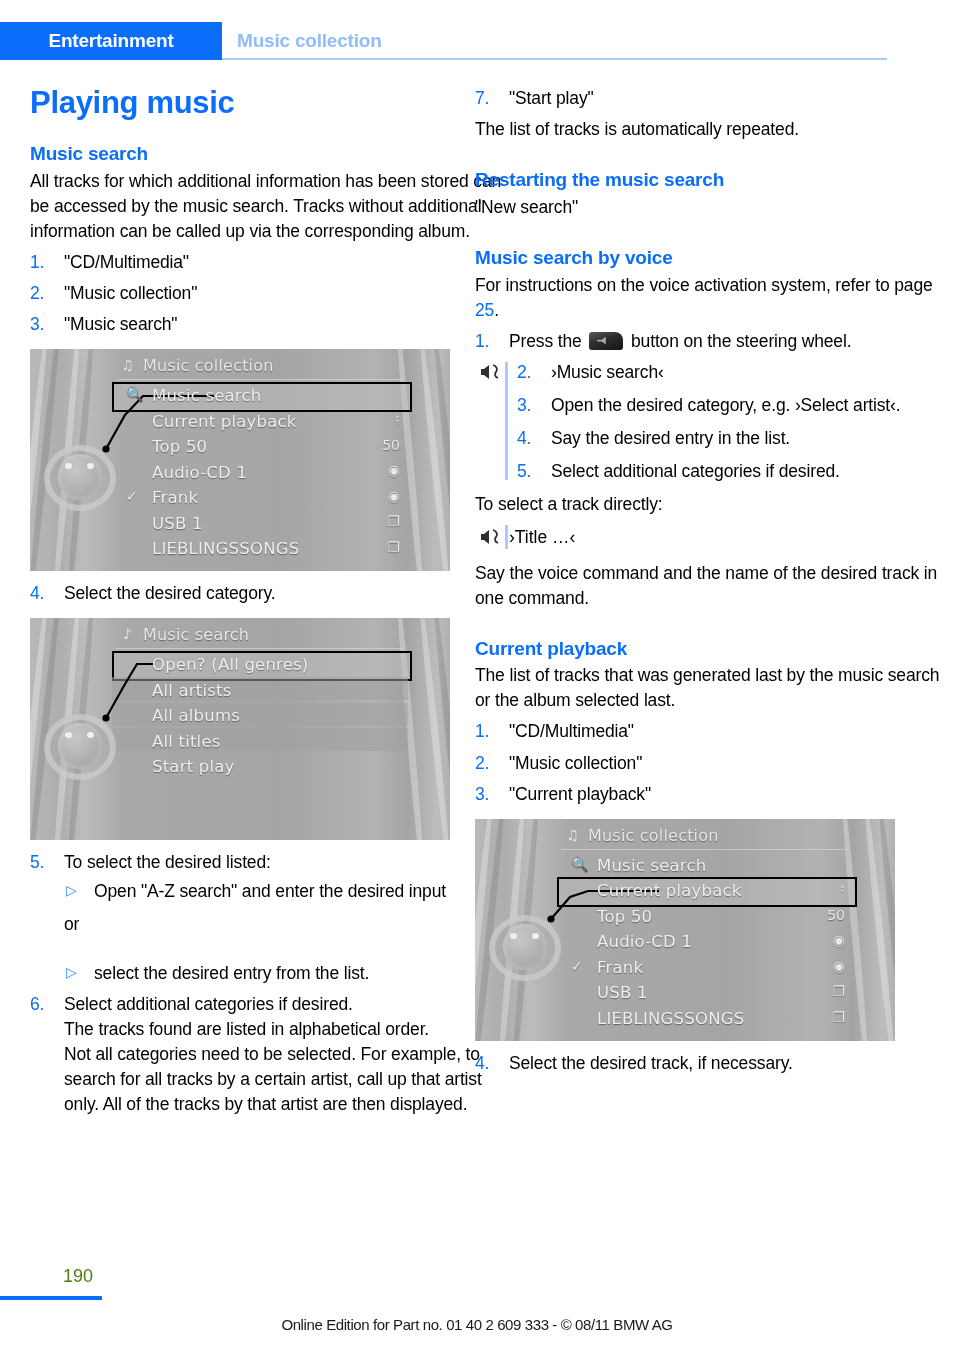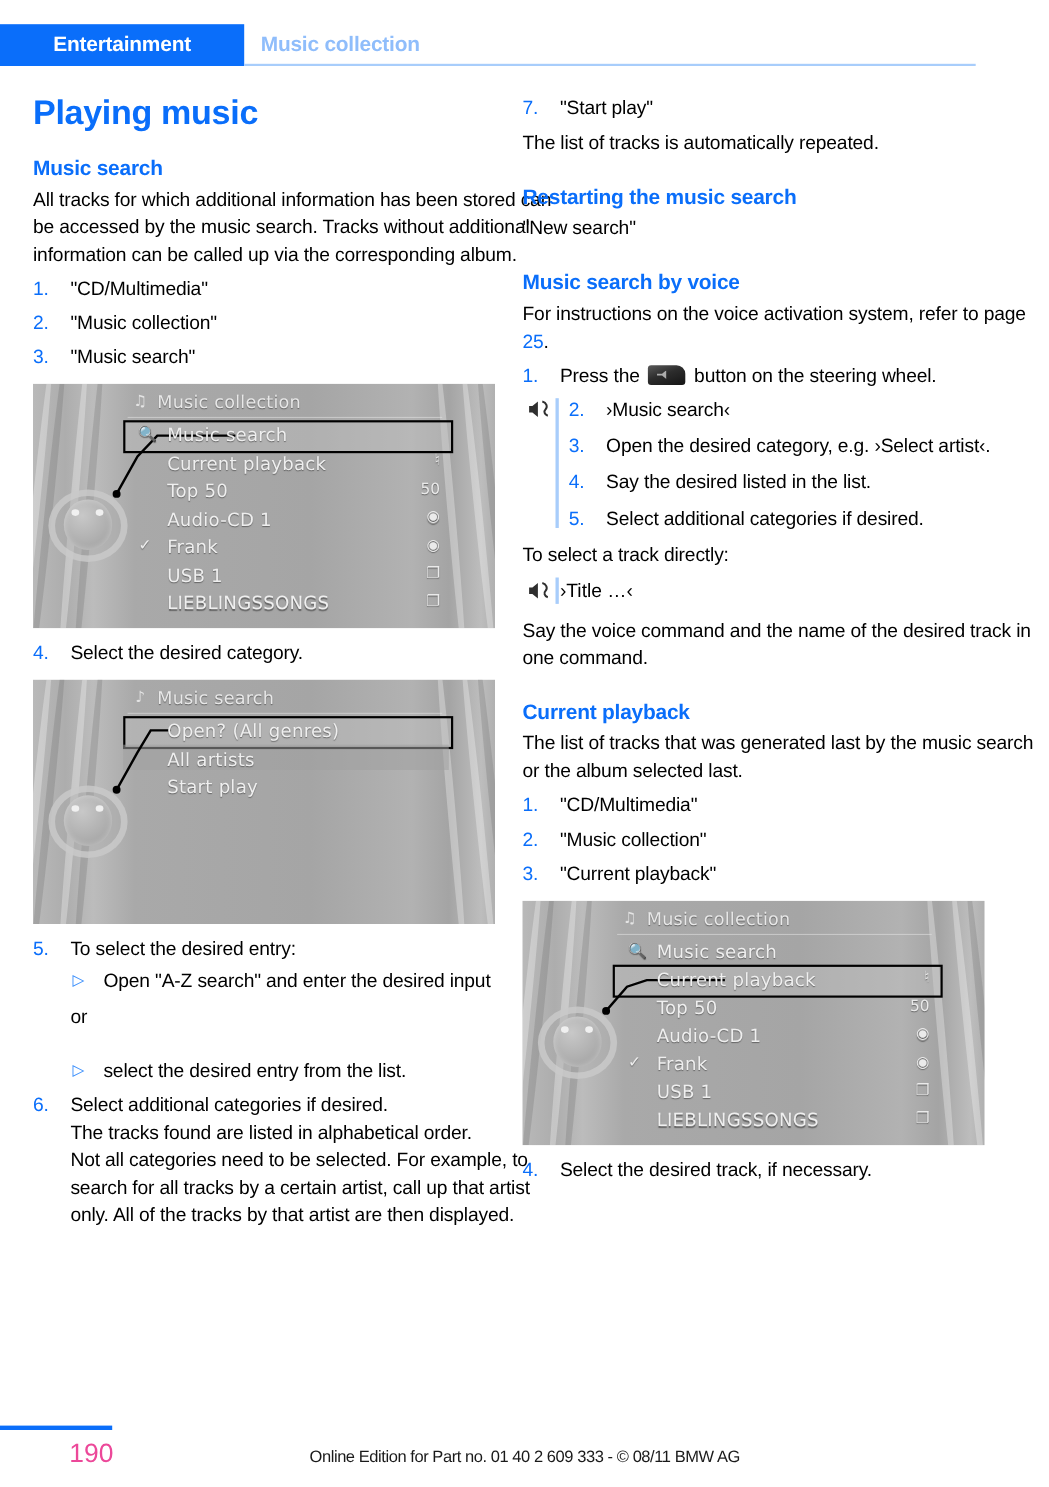--- a/index.html
+++ b/index.html
@@ -311,23 +311,23 @@
 
   
   .footer-rule {
     position: absolute;
     left: 0; top: 1296px;
     width: 102px; height: 4px;
     background: #0a6efa;
   }
   .footer-page {
     position: absolute;
-    left: 63px; top: 1308px;
-    font-size: 24px;
-    color: #ec4899;
+    left: 63px; top: 1266px;
+    font-size: 18px;
+    color: #4d7c0f;
   }
   .footer-note {
     position: absolute;
     left: 0; top: 1316px;
     width: 954px;
     text-align: center;
     font-size: 15px;
     color: #1a1a1a;
     letter-spacing: -0.4px;
   }
@@ -441,20 +441,26 @@
     <div class="idr-title">Music search</div>
     <div class="idr-headrule"></div>
 
     <div class="idr-list">
       <div class="idr-row selected">
         <span class="lbl indent">Open? (All genres)</span>
       </div>
       <div class="idr-row band">
         <span class="lbl indent">All artists</span>
       </div>
+      <div class="idr-row band">
+        <span class="lbl indent">All albums</span>
+      </div>
+      <div class="idr-row band">
+        <span class="lbl indent">All titles</span>
+      </div>
       <div class="idr-row">
         <span class="lbl indent">Start play</span>
       </div>
     </div>
 
     <div class="knob-wrap">
       <div class="knob-outer"></div>
       <div class="knob-inner"></div>
       <div class="knob-dot l"></div>
       <div class="knob-dot r"></div>
@@ -462,21 +468,21 @@
 
     <svg class="callout">
       <polyline points="76,100 95,66 107,46 125,46" fill="none" stroke="#000" stroke-width="2.2"></polyline>
       <circle cx="76" cy="100" r="3.6" fill="#000"></circle>
     </svg>
   </div>
 
   <ol class="steps">
     <li>
       <span class="num">5.</span>
-      <span>To select the desired entry:</span>
+      <span>To select the desired listed:</span>
 
       <ul class="tri">
         <li>
           <span class="tri-mark">▷</span>
           <span>Open "A-Z search" and enter the desired input</span>
         </li>
       </ul>
       <div class="or-line">or</div>
       <ul class="tri">
         <li>
@@ -531,21 +537,21 @@
       <li>
         <span class="num">2.</span>
         <span>›Music search‹</span>
       </li>
       <li>
         <span class="num">3.</span>
         <span>Open the desired category, e.g. ›Select artist‹.</span>
       </li>
       <li>
         <span class="num">4.</span>
-        <span>Say the desired listed in the list.</span>
+        <span>Say the desired entry in the list.</span>
       </li>
       <li>
         <span class="num">5.</span>
         <span>Select additional categories if desired.</span>
       </li>
     </ol>
   </div>
 
   <p class="body" style="margin-top:0;">To select a track directly:</p>
 

